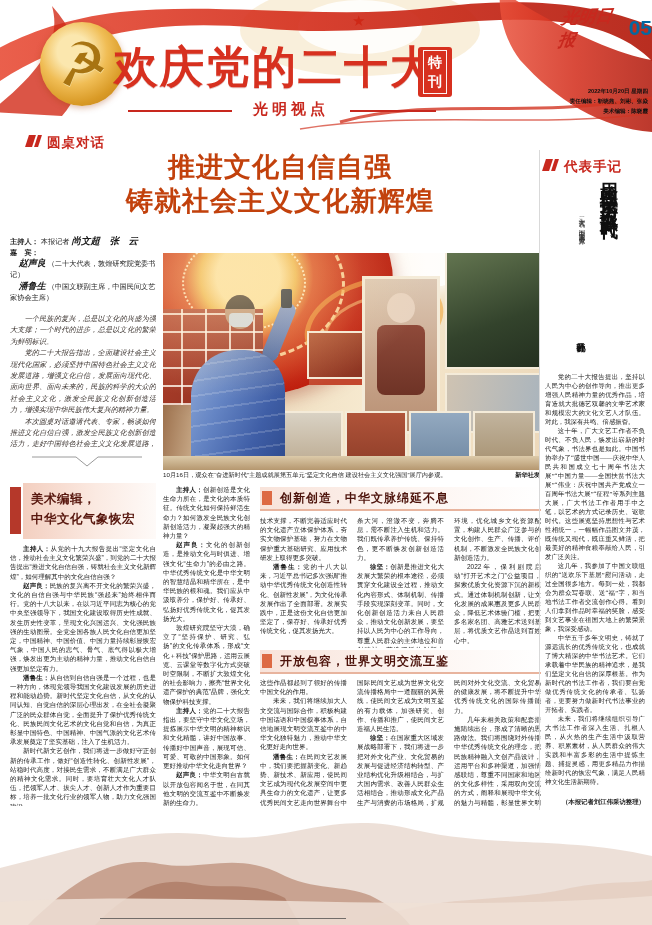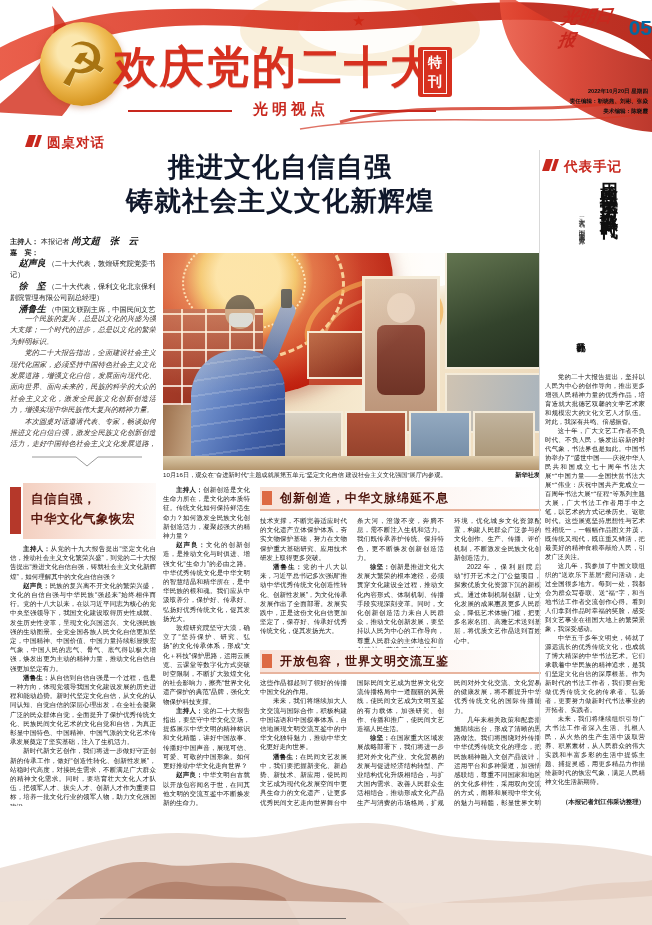--- a/index.html
+++ b/index.html
@@ -33,21 +33,21 @@
   
   .col-label{position:absolute;display:flex;}
   .col-label .txt{color:#c8281e;font-weight:800;font-size:13.5px;letter-spacing:1px;}
   .label-icon{width:17px;height:14px;position:relative;margin-right:4px;}
   .label-icon::before{content:"";position:absolute;left:1px;top:1px;width:7px;height:12px;
     background:#c8281e;transform:skewX(-18deg);}
   .label-icon::after{content:"";position:absolute;left:10px;top:1px;width:4px;height:12px;
     background:#c8281e;transform:skewX(-18deg);}
   
   .headline{position:absolute;left:96px;top:150px;width:368px;text-align:center;
-    font-weight:900;color:#0f172a;line-height:1.26;letter-spacing:1px;}
+    font-weight:900;color:#c2410c;line-height:1.26;letter-spacing:1px;}
   .headline .l1{font-size:27px;} .headline .l2{font-size:27px;}
   
   .participants{position:absolute;left:10px;top:236px;width:148px;height:78px;
     font-size:7.2px;line-height:10.5px;overflow:hidden;}
   .participants .lab{font-weight:800;}
   .participants .names{font-family:"Liberation Serif",serif;font-style:italic;
     font-weight:700;font-size:9.5px;text-align:center;}
   .guest-line{margin:0 0 1px;text-indent:1.2em;}
   .guest-line b{font-family:"Liberation Serif",serif;font-style:italic;font-size:9px;
     font-weight:700;margin-right:2px;}
@@ -205,21 +205,20 @@
 
   <div class="participants">
     <div>
       <span class="lab">主持人：</span>
       <span>本报记者</span>
       <span class="names">尚文超　张　云</span>
     </div>
     <div class="lab">嘉　宾：</div>
     <div>
         <p class="guest-line"><b>赵声良</b>（二十大代表，敦煌研究院党委书记）</p>
-        <p class="guest-line"><b>徐　坚</b>（二十大代表，保利文化北京保利剧院管理有限公司副总经理）</p>
         <p class="guest-line"><b>潘鲁生</b>（中国文联副主席，中国民间文艺家协会主席）</p>
       </div>
   </div>
 
   <div class="intro">
       <p class="para">一个民族的复兴，总是以文化的兴盛为强大支撑；一个时代的进步，总是以文化的繁荣为鲜明标识。</p>
       <p class="para">党的二十大报告指出，全面建设社会主义现代化国家，必须坚持中国特色社会主义文化发展道路，增强文化自信，发展面向现代化、面向世界、面向未来的，民族的科学的大众的社会主义文化，激发全民族文化创新创造活力，增强实现中华民族伟大复兴的精神力量。</p>
       <p class="para">本次圆桌对话邀请代表、专家，畅谈如何推进文化自信自强，激发全民族文化创新创造活力，走好中国特色社会主义文化发展道路，增强实现中华民族伟大复兴的精神力量。</p>
     </div>
   <svg class="zigzag" width="110" height="14" viewBox="0 0 110 14">
@@ -261,21 +260,21 @@
     <div class="floor"></div>
   </div>
   <div class="caption">
     <span class="cap">10月16日，观众在“奋进新时代”主题成就展第五单元“坚定文化自信 建设社会主义文化强国”展厅内参观。</span>
     <span class="credit">新华社发</span>
   </div>
 
   <div class="sec1-box">
     <div class="sq"></div>
     <div class="tt">
-      <div>自信自强，</div>
+      <div>美术编辑，</div>
       <div>中华文化气象恢宏</div>
     </div>
   </div>
   <div class="bodycol" style="left:10px;top:544px;width:146px;height:262px;">
       <p class="para"><b>主持人：</b>从党的十九大报告提出“坚定文化自信，推动社会主义文化繁荣兴盛”，到党的二十大报告提出“推进文化自信自强，铸就社会主义文化新辉煌”，如何理解其中的文化自信自强？</p>
       <p class="para"><b>赵声良：</b>民族的复兴离不开文化的繁荣兴盛，文化的自信自强与中华民族“强起来”始终相伴而行。党的十八大以来，在以习近平同志为核心的党中央坚强领导下，我国文化建设取得历史性成就、发生历史性变革，呈现文化兴国运兴、文化强民族强的生动图景。全党全国各族人民文化自信更加坚定，中国精神、中国价值、中国力量持续彰显恢宏气象，中国人民的志气、骨气、底气得以极大增强，焕发出更为主动的精神力量，推动文化自信自强更加坚定有力。</p>
       <p class="para"><b>潘鲁生：</b>从自信到自信自强是一个过程，也是一种方向，体现党领导我国文化建设发展的历史进程和能动趋势。新时代坚定文化自信，从文化的认同认知、自觉自信的深层心理出发，在全社会凝聚广泛的民众群体自觉，全面提升了保护优秀传统文化、民族民间文化艺术的文化自觉和自信，为真正彰显中国特色、中国精神、中国气派的文化艺术传承发展奠定了坚实基础，注入了生机活力。</p>
       <p class="para">新时代新文艺创作，我们将进一步做好守正创新的传承工作，做好“创造性转化、创新性发展”，站稳时代高度，对接民生需求，不断满足广大群众的精神文化需求。同时，要培育壮大文化人才队伍，把领军人才、拔尖人才、创新人才作为重要目标，培养一批文化行业的领军人物，助力文化强国建设。</p>
     </div>
 

